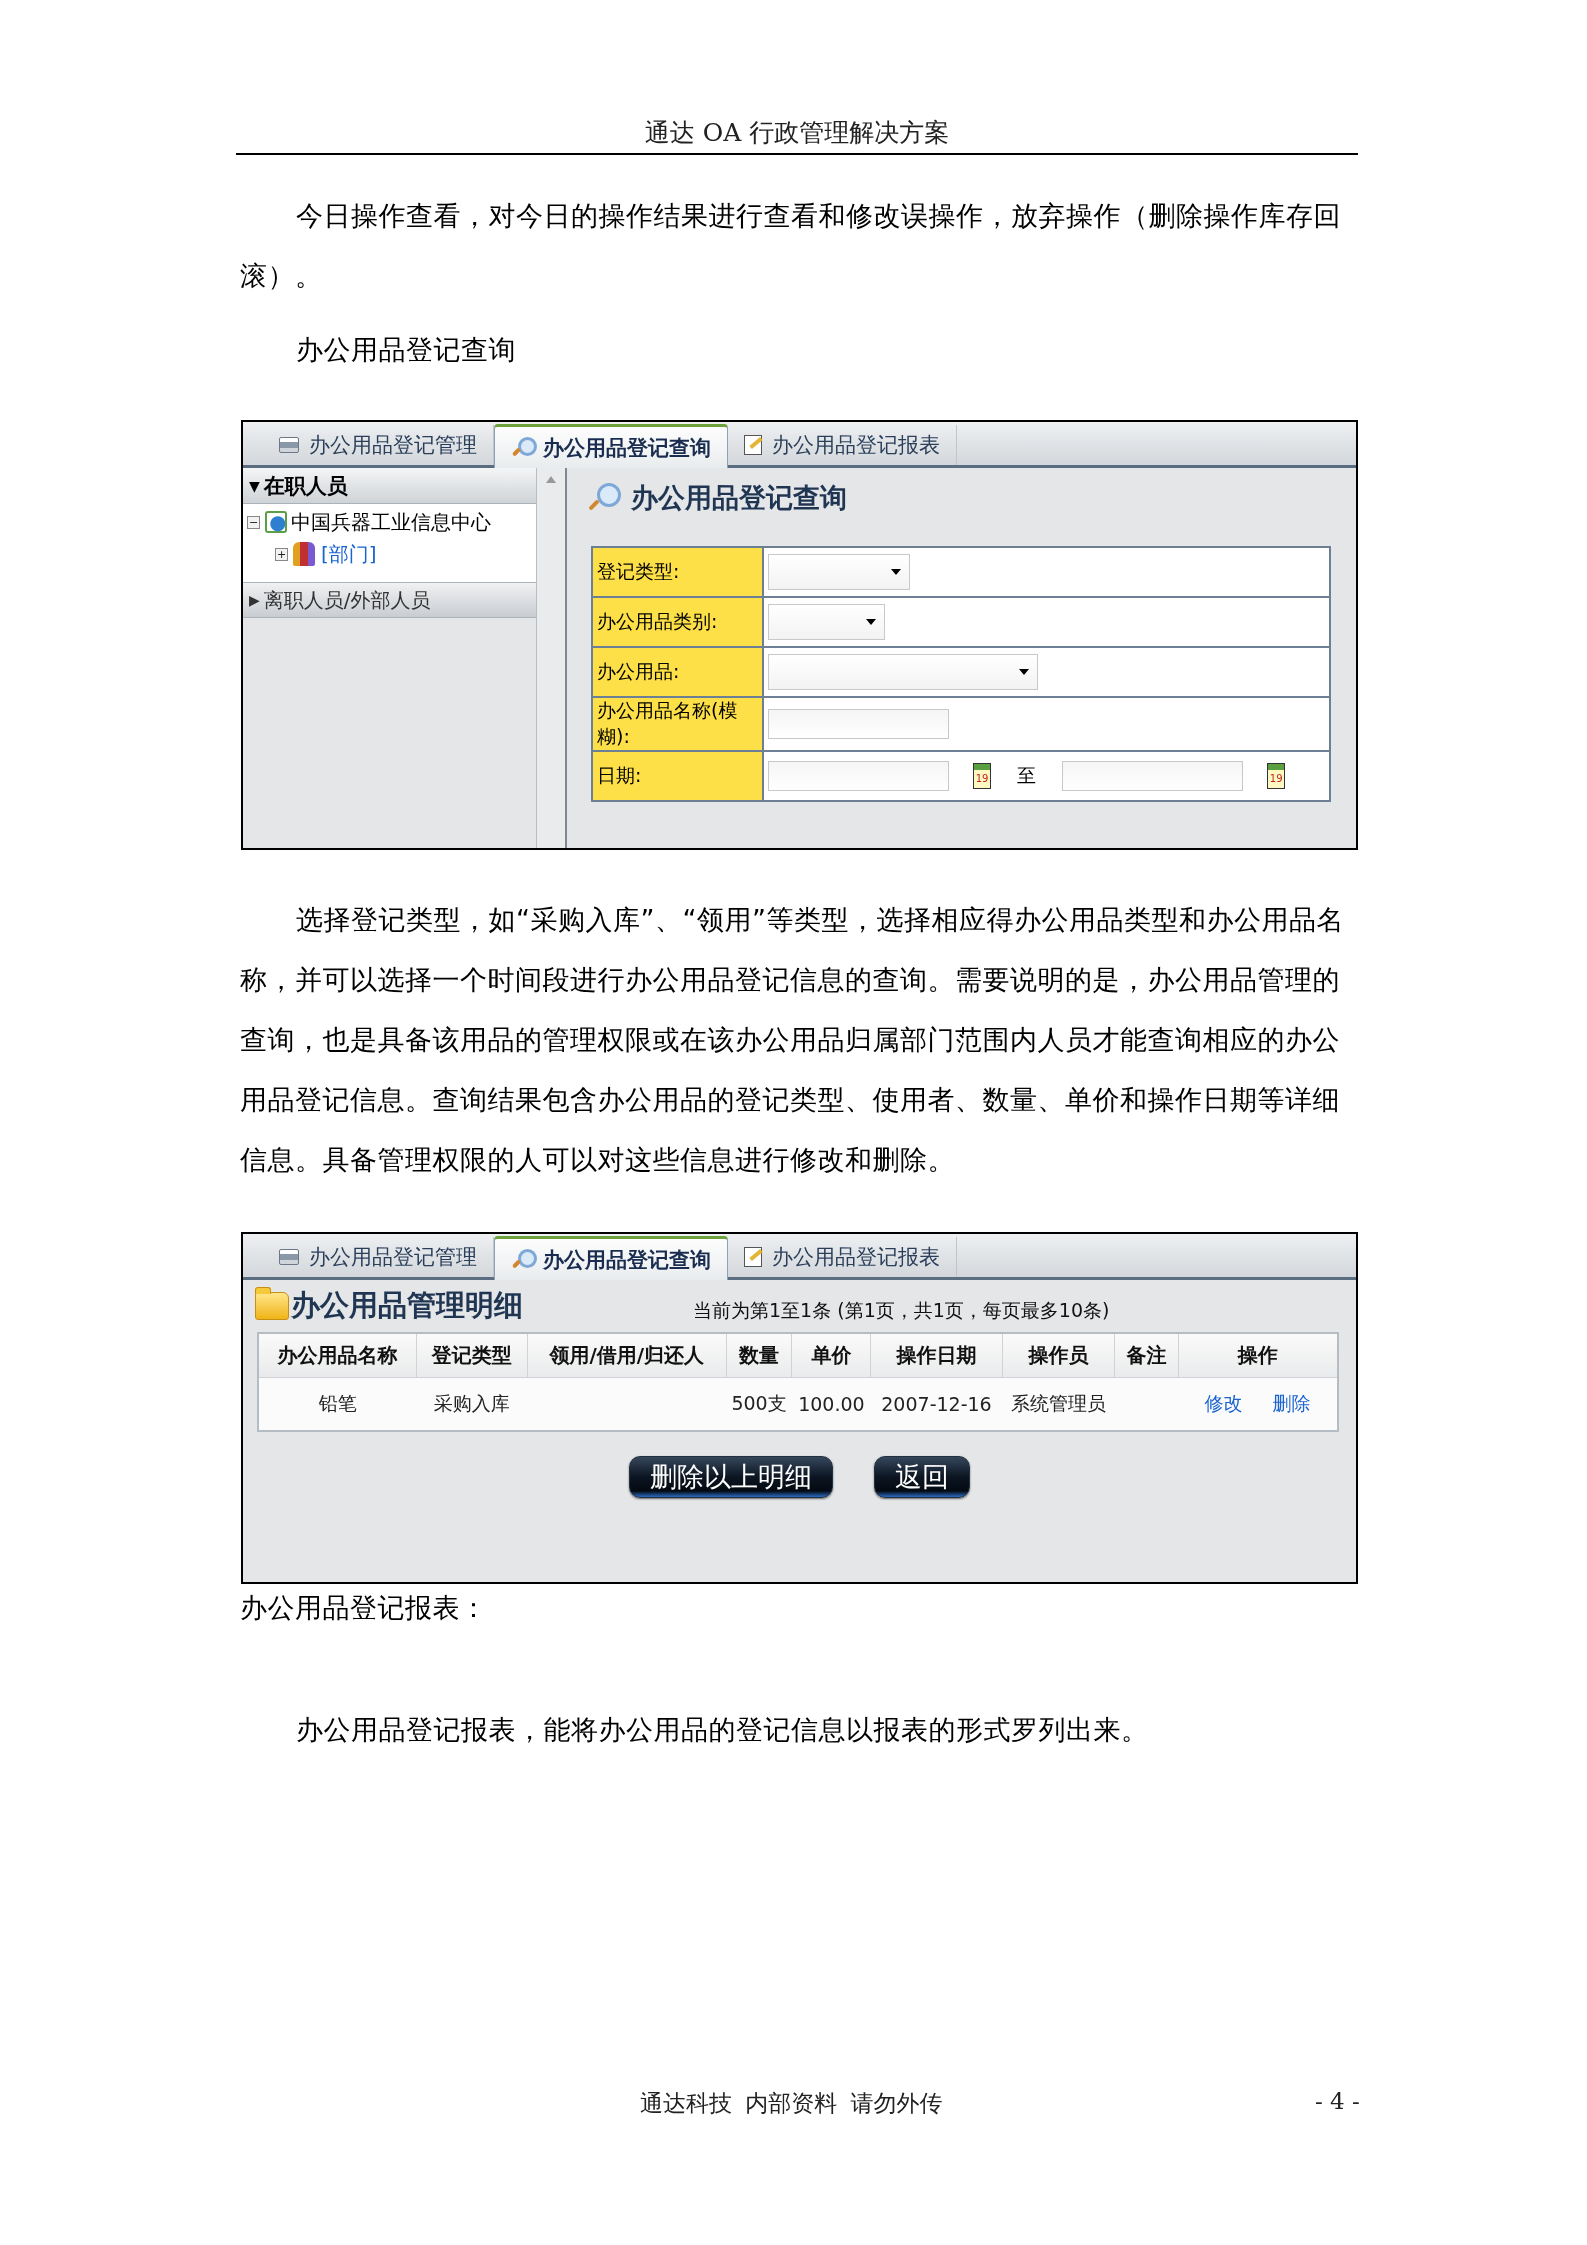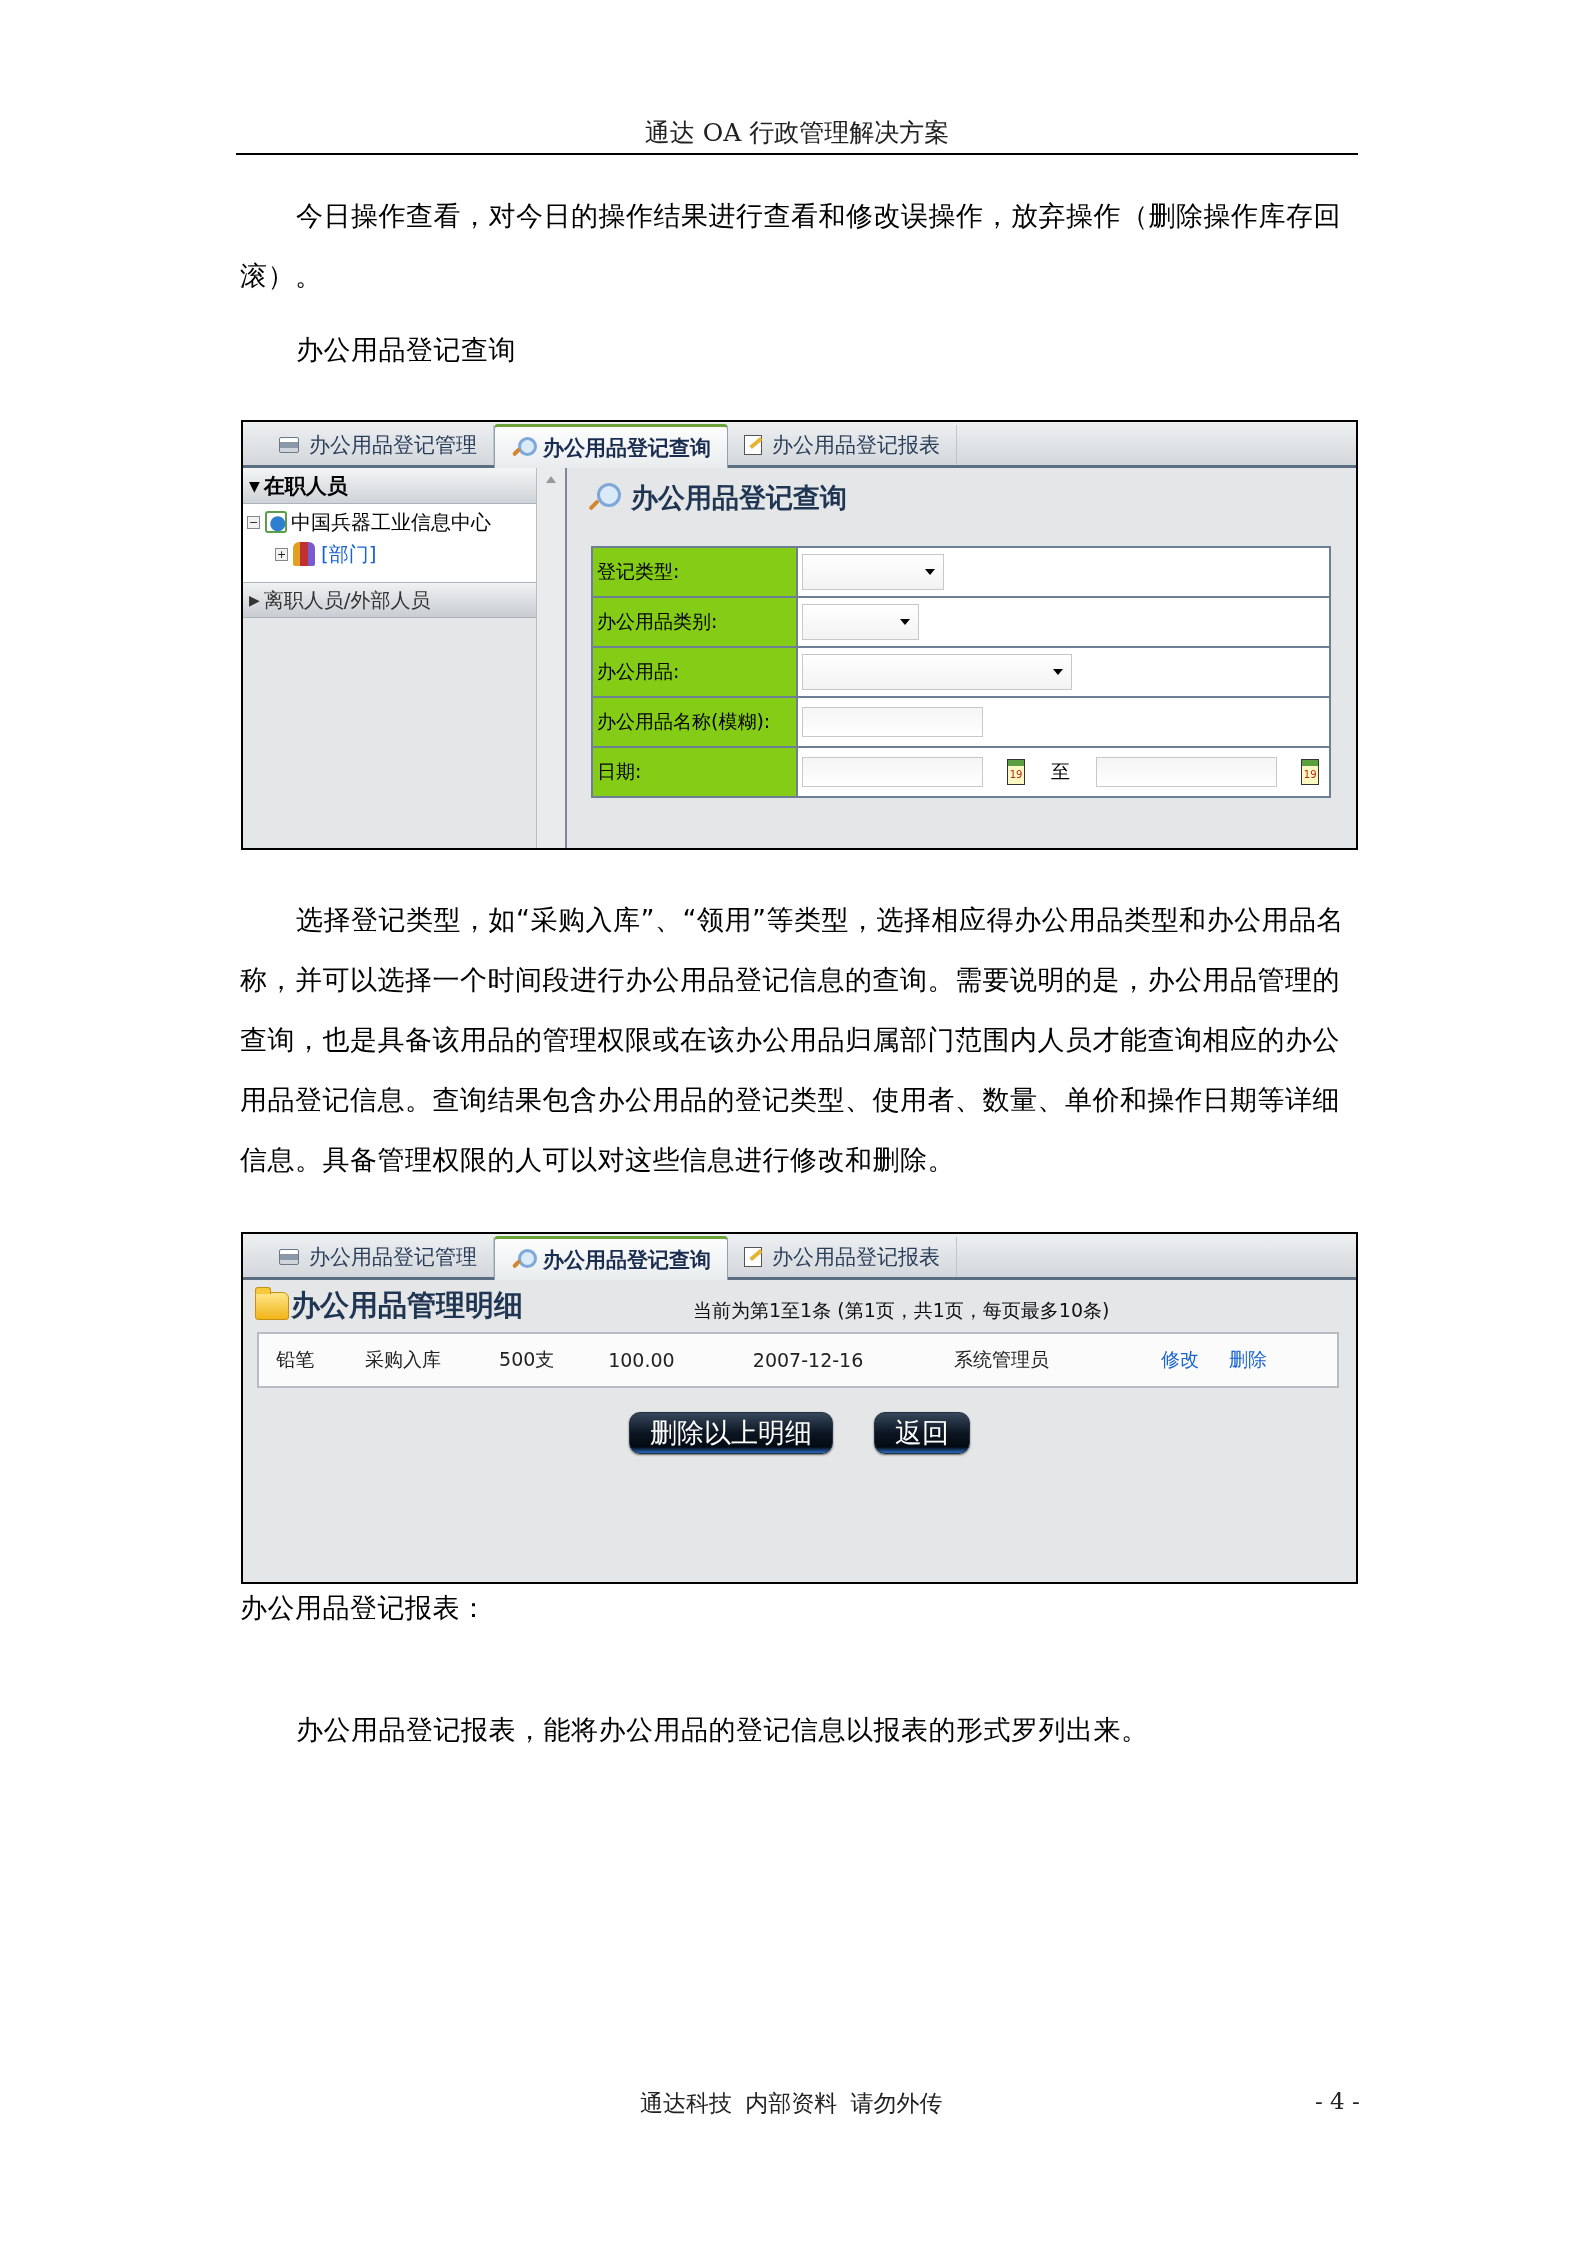--- a/index.html
+++ b/index.html
@@ -40,21 +40,21 @@
   .scroll-strip { position: absolute; left: 294px; top: 46px; width: 30px; bottom: 0; background: #eaebec; border-right: 2px solid #7d8893; }
   .scroll-up { position: absolute; left: 9px; top: 8px; width: 0; height: 0; border-left: 5px solid transparent; border-right: 5px solid transparent; border-bottom: 7px solid #999; }
   .right-pane { position: absolute; left: 326px; top: 46px; right: 0; bottom: 0; background: #e4e6e8; }
   .query-title { position: absolute; left: 18px; top: 12px; display: flex; align-items: center; font-size: 27px; font-weight: bold; color: #1f3552; }
   .query-title .ico { width: 30px; height: 30px; position: relative; margin-right: 14px; }
   .query-title .ico-magnifier::before { width: 18px; height: 18px; left: 10px; }
   .query-title .ico-magnifier::after { top: 20px; width: 12px; }
 
   .qform { position: absolute; left: 22px; top: 78px; width: 740px; border: 2px solid #5b7aa0; border-collapse: collapse; background: #fff; }
   .qform td { border: 2px solid #6c7f94; height: 50px; font-size: 19px; padding: 0 4px; }
-  .qform td.lbl { width: 205px; background: #84cc16; }
+  .qform td.lbl { width: 171px; background: #fde047; }
   .qform td.foot { background: linear-gradient(#f7f7f7, #e8e9ea); text-align: center; height: 46px; }
   .sel { display: inline-flex; align-items: center; justify-content: flex-end; height: 36px; border: 1px solid #c8c8c8; background: linear-gradient(#fff, #f3f3f3); padding-right: 8px; vertical-align: middle; }
   .sel .arrow { width: 0; height: 0; border-left: 5px solid transparent; border-right: 5px solid transparent; border-top: 6px solid #000; }
   .inp { display: inline-block; height: 30px; border: 1px solid #c8c8c8; background: linear-gradient(#f5f5f5, #fff); vertical-align: middle; }
   .cal { display: inline-block; width: 18px; height: 26px; border: 1px solid #333; background: #fef9c3; vertical-align: middle; position: relative; font-size: 10px; color: #c02020; text-align: center; line-height: 30px; }
   .cal::before { content: ""; position: absolute; left: 0; top: 0; width: 100%; height: 6px; background: #5aa040; }
   .to-label { font-size: 19px; margin: 0 20px; vertical-align: middle; }
 
   .dark-btn { display: inline-flex; align-items: center; justify-content: center; background: linear-gradient(#36475c 0%, #0c1522 50%, #040a12 85%, #2b6cc4 100%); color: #fff; border: 1px solid #22303f; border-radius: 3px; font-size: 24px; box-shadow: 0 1px 2px #666; }
 
@@ -195,20 +195,31 @@
   </div>
 
   <div class="detail-head">
     <span class="ico-folder"></span>
     <span class="detail-title">办公用品管理明细</span>
     <span class="pager-info">当前为第1至1条 (第1页，共1页，每页最多10条)</span>
   </div>
 
   <table class="grid">
     <tbody>
+        <tr>
+      <th>办公用品名称</th>
+      <th>登记类型</th>
+      <th>领用/借用/归还人</th>
+      <th>数量</th>
+      <th>单价</th>
+      <th>操作日期</th>
+      <th>操作员</th>
+      <th>备注</th>
+      <th style="width:160px;">操作</th>
+    </tr>
     <tr>
       <td>铅笔</td>
       <td>采购入库</td>
       <td></td>
       <td>500支</td>
       <td>100.00</td>
       <td>2007-12-16</td>
       <td>系统管理员</td>
       <td></td>
       <td>

